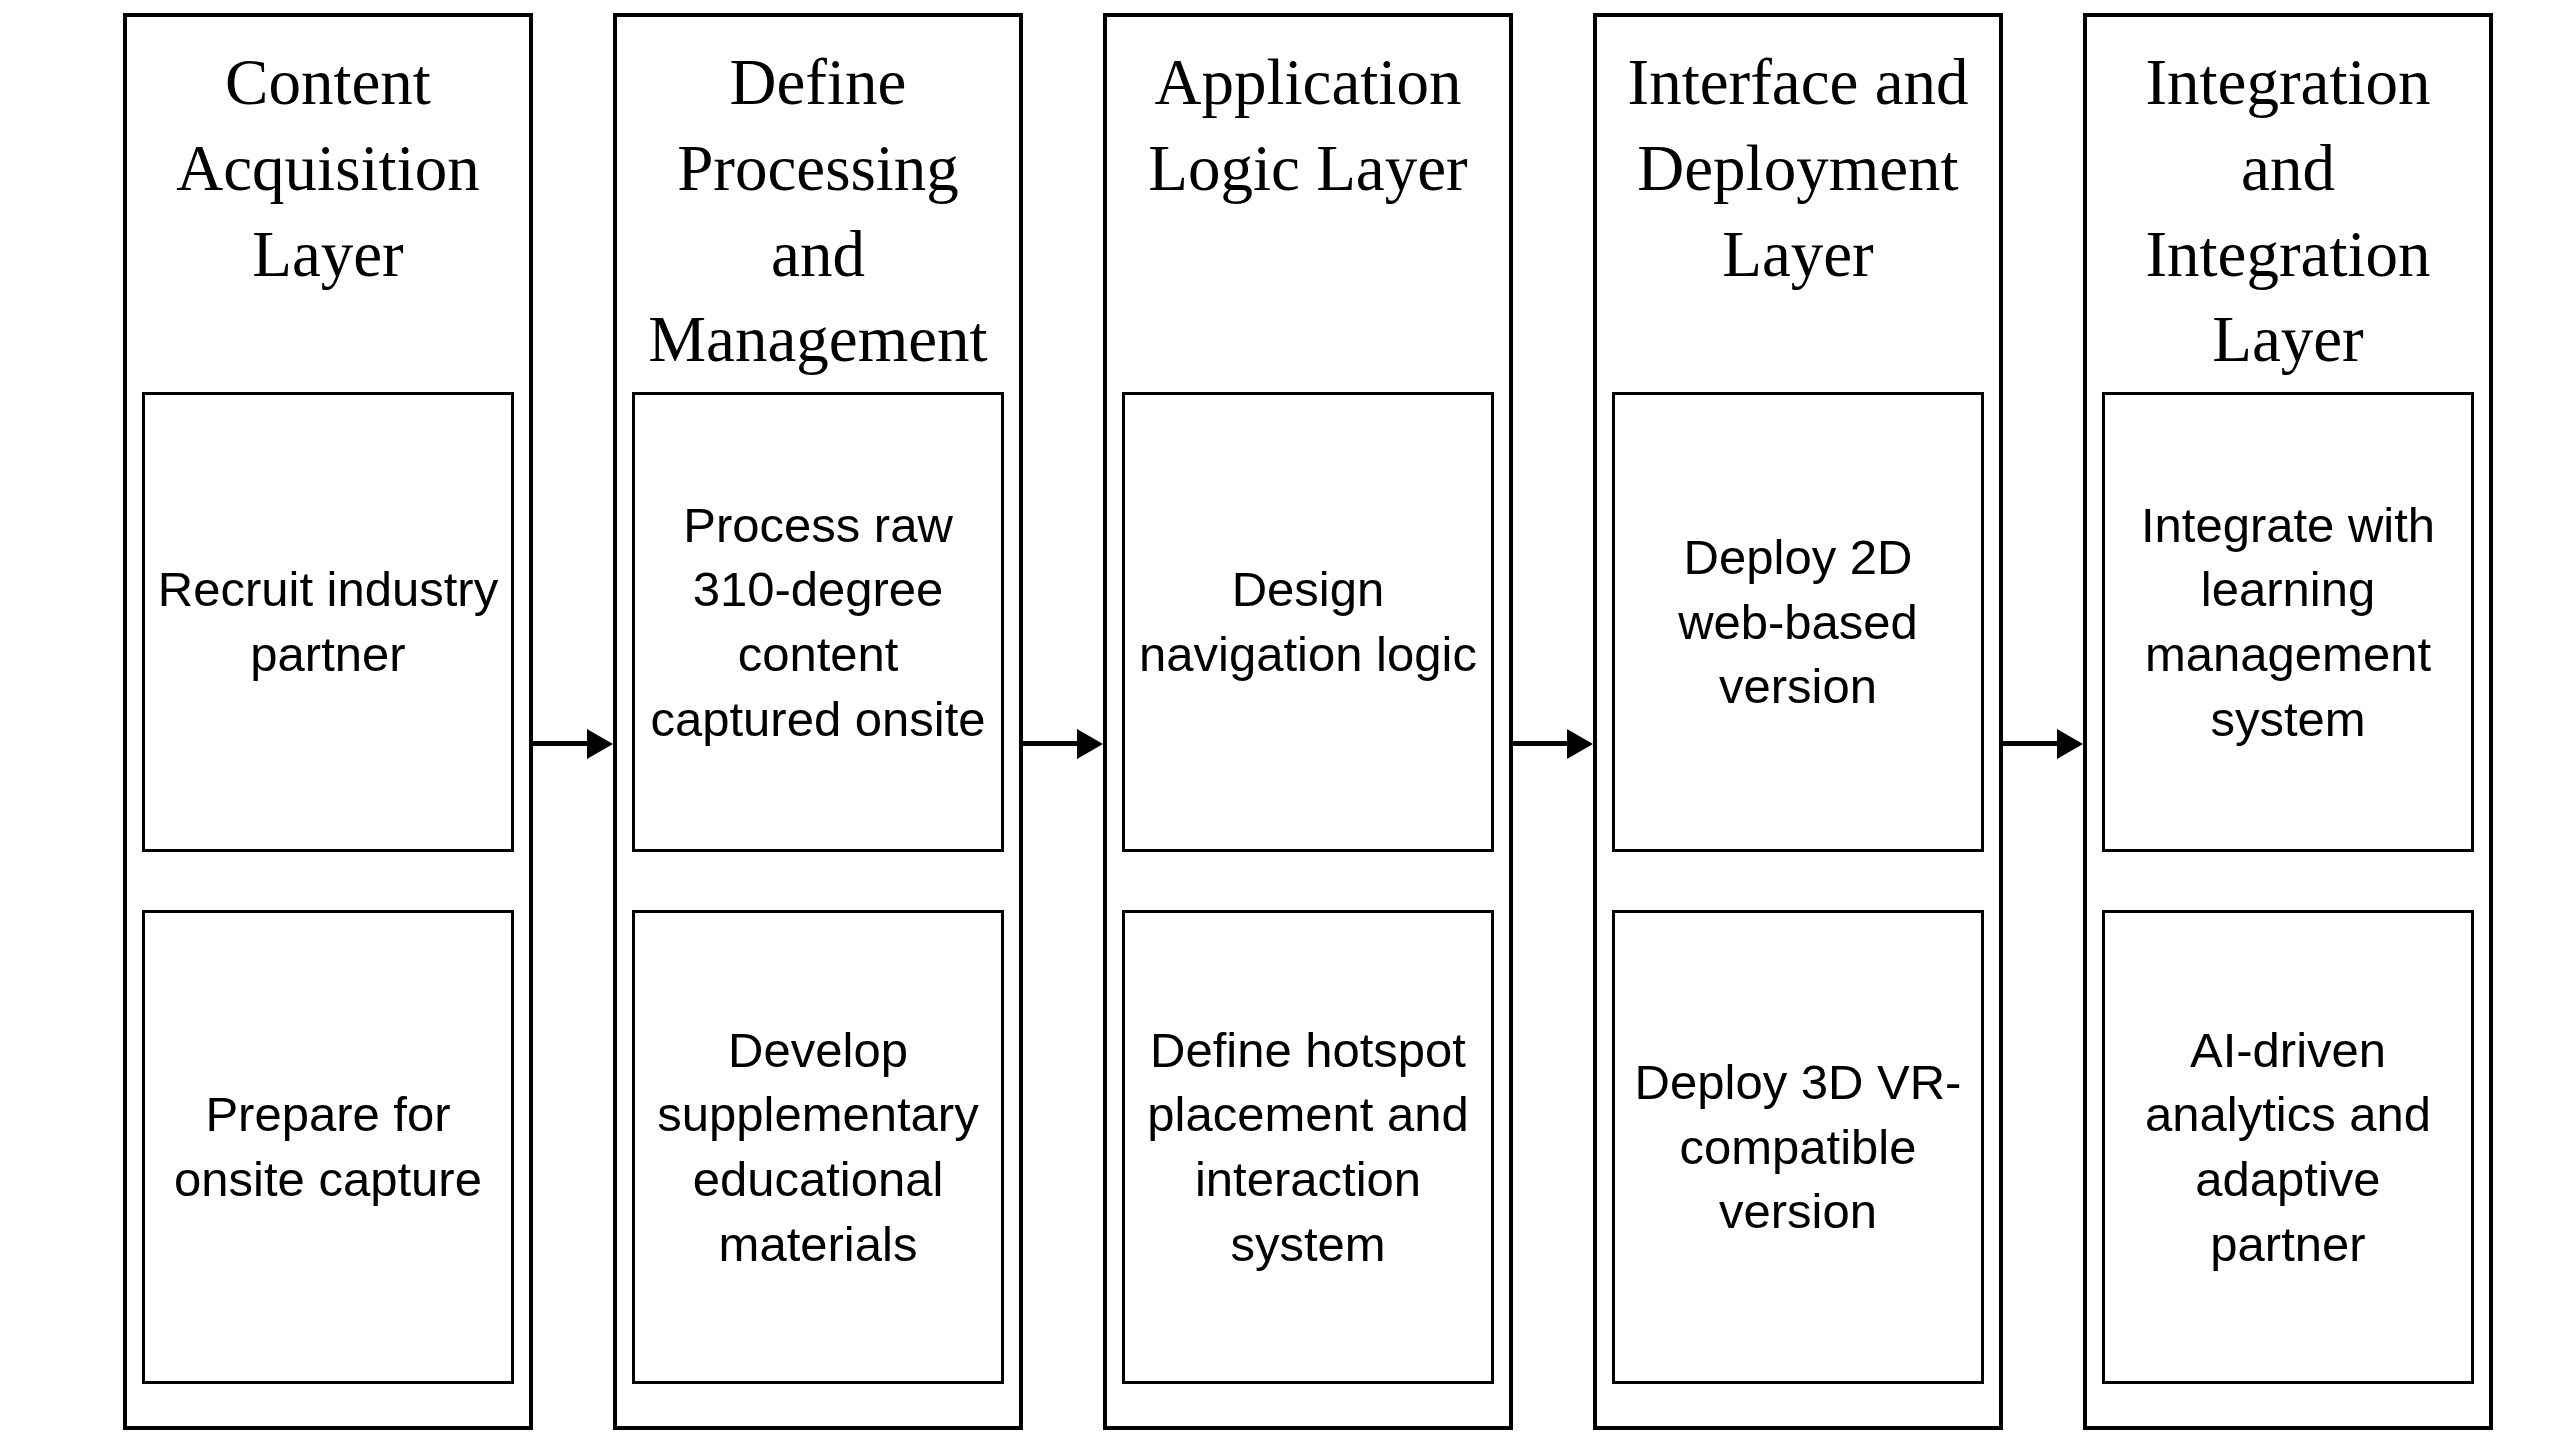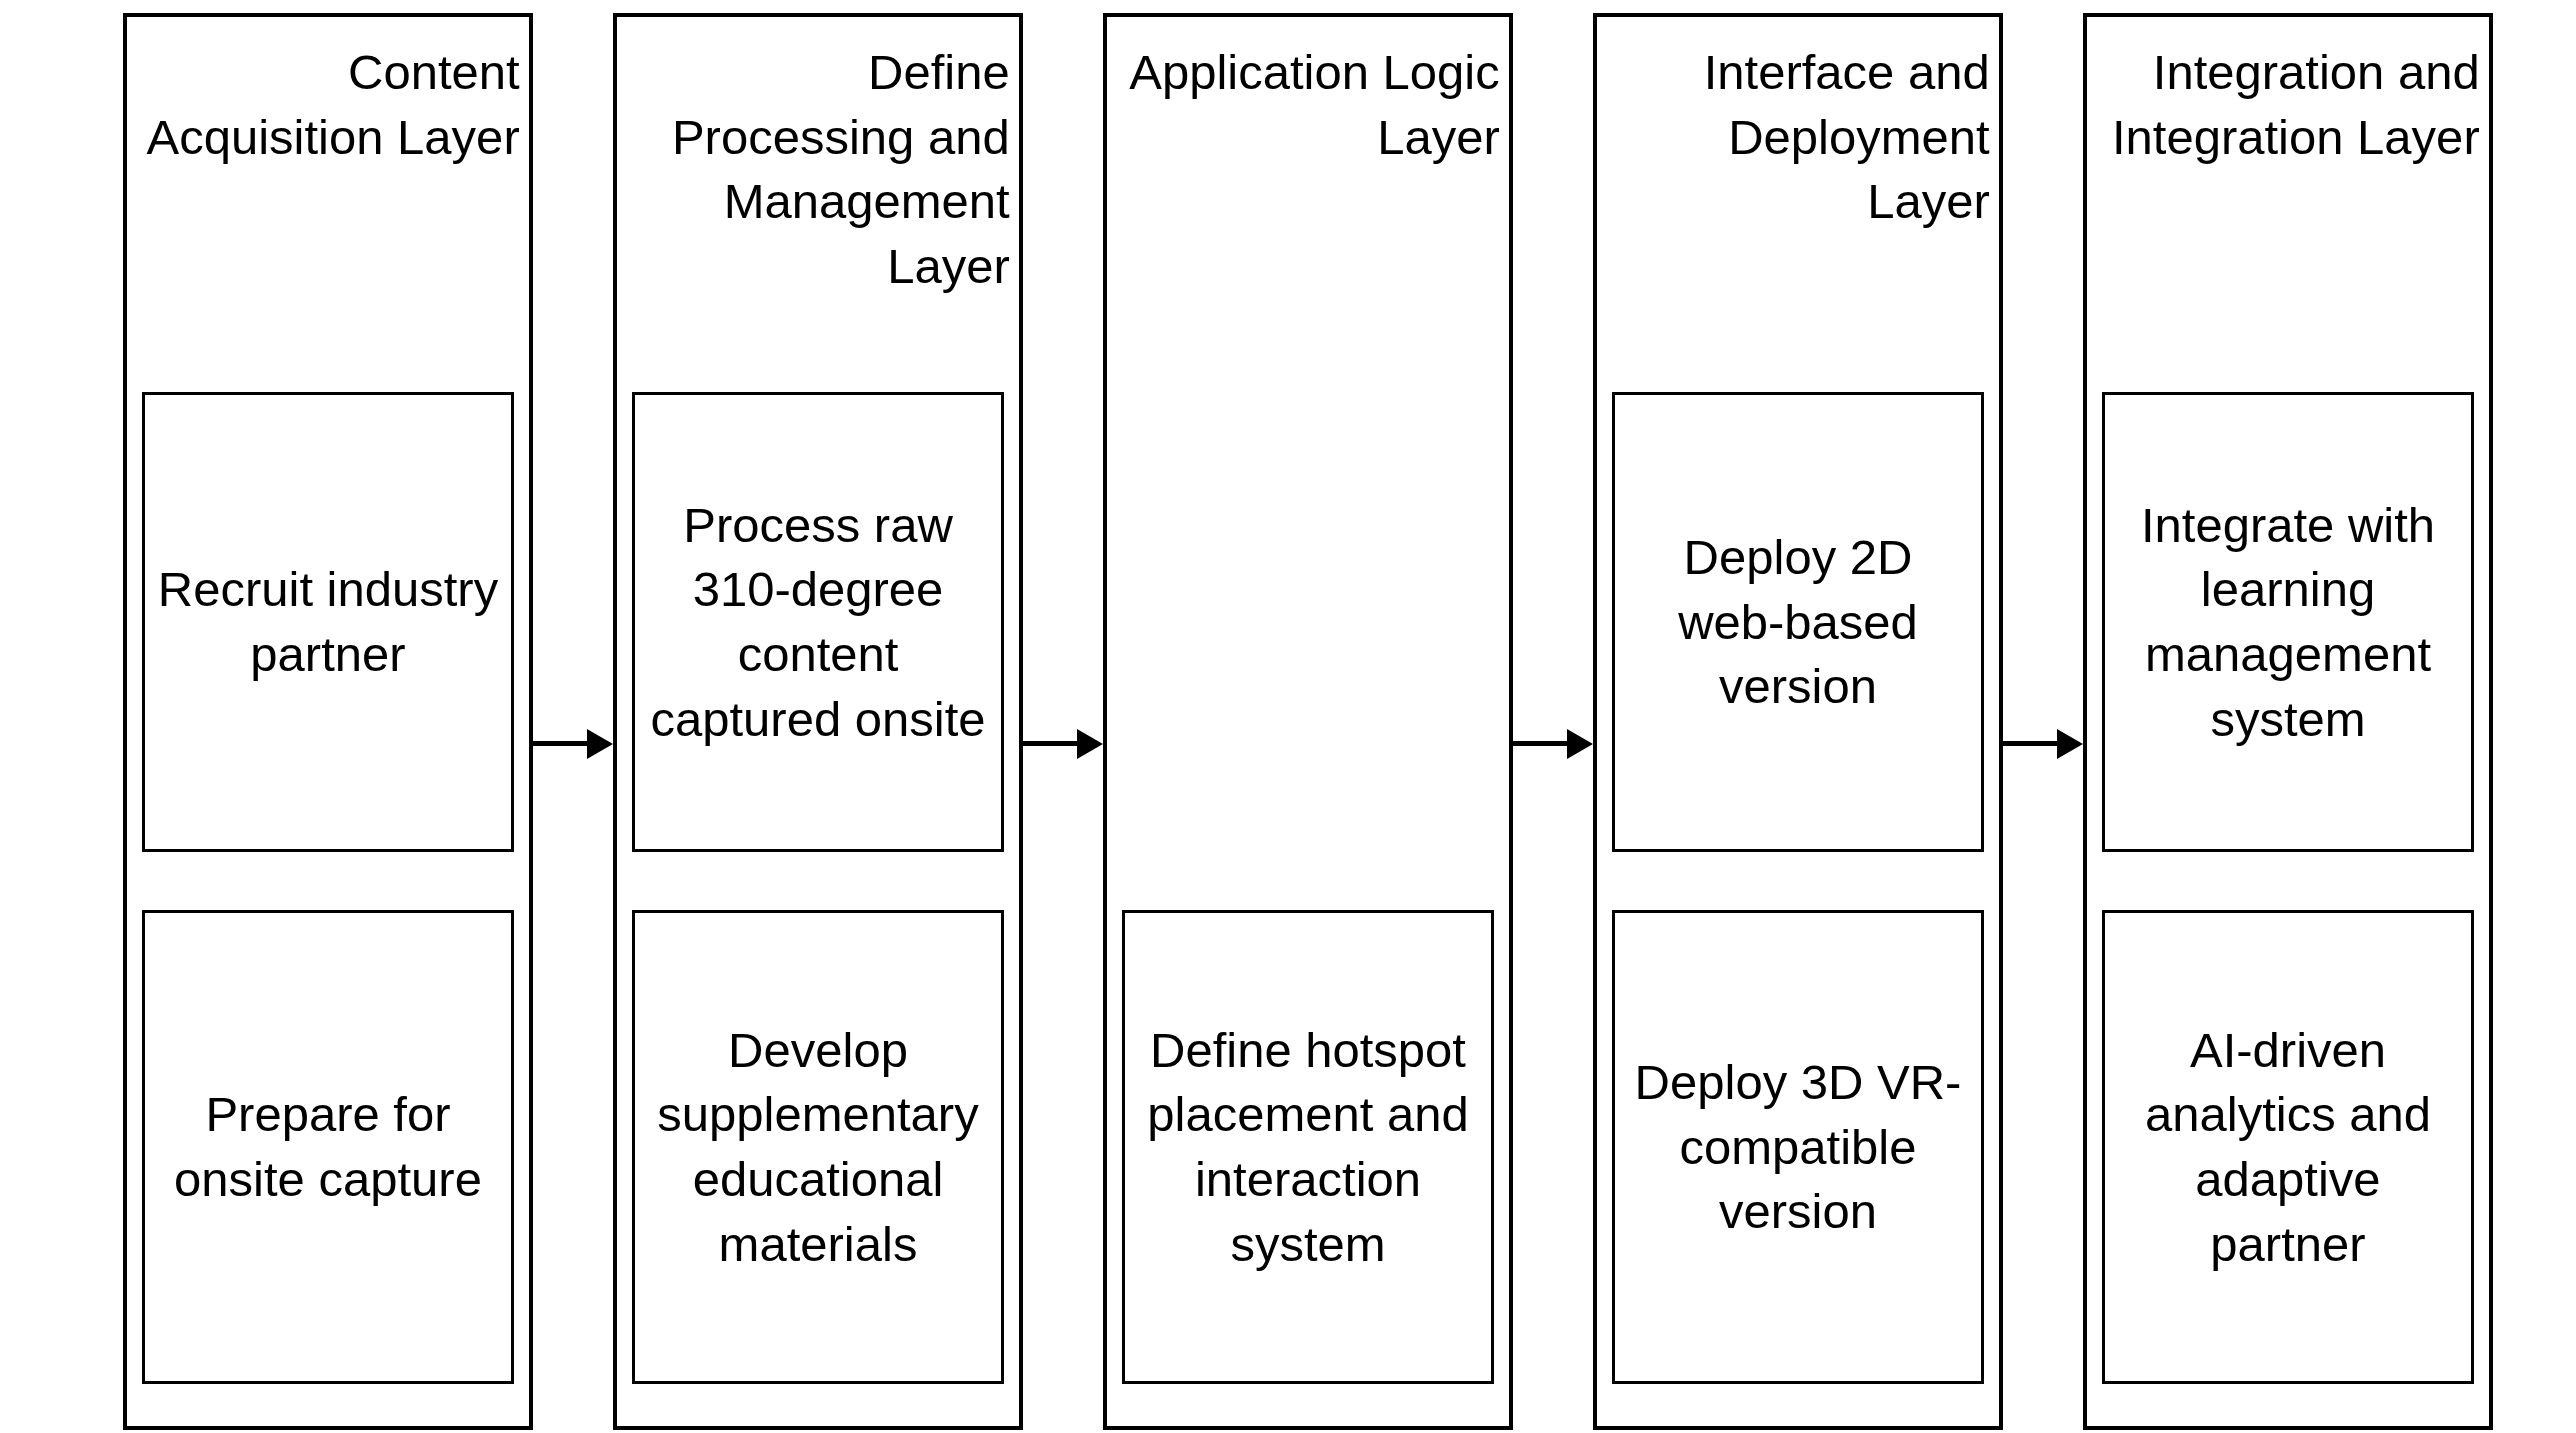--- a/index.html
+++ b/index.html
@@ -22,23 +22,24 @@
   .column {
     position: relative;
     width: 410px;
     flex: 0 0 410px;
     border: 4.6px solid #000000;
     background: #ffffff;
     box-sizing: border-box;
   }
   .column-title {
     padding: 23px 9.3px 0 9.3px;
-    text-align: right;
-    font-size: 49px;
+    text-align: center;
+    font-size: 65px;
     line-height: 1.32;
+    font-family: Liberation Serif, serif;
   }
   .inner-box {
     position: absolute;
     left: 15.4px;
     right: 15.4px;
     border: 3.9px solid #000000;
     background: #ffffff;
     box-sizing: border-box;
     display: flex;
     align-items: center;
@@ -106,20 +107,23 @@
       <span>Develop supplementary educational materials</span>
     </div>
   </div>
 
   <div class="gap">
     <div class="arrow"></div>
   </div>
 
   <div class="column">
     <div class="column-title">Application Logic Layer</div>
+    <div class="inner-box box1">
+      <span>Design navigation logic</span>
+    </div>
     <div class="inner-box box2">
       <span>Define hotspot placement and interaction system</span>
     </div>
   </div>
 
   <div class="gap">
     <div class="arrow"></div>
   </div>
 
   <div class="column">

